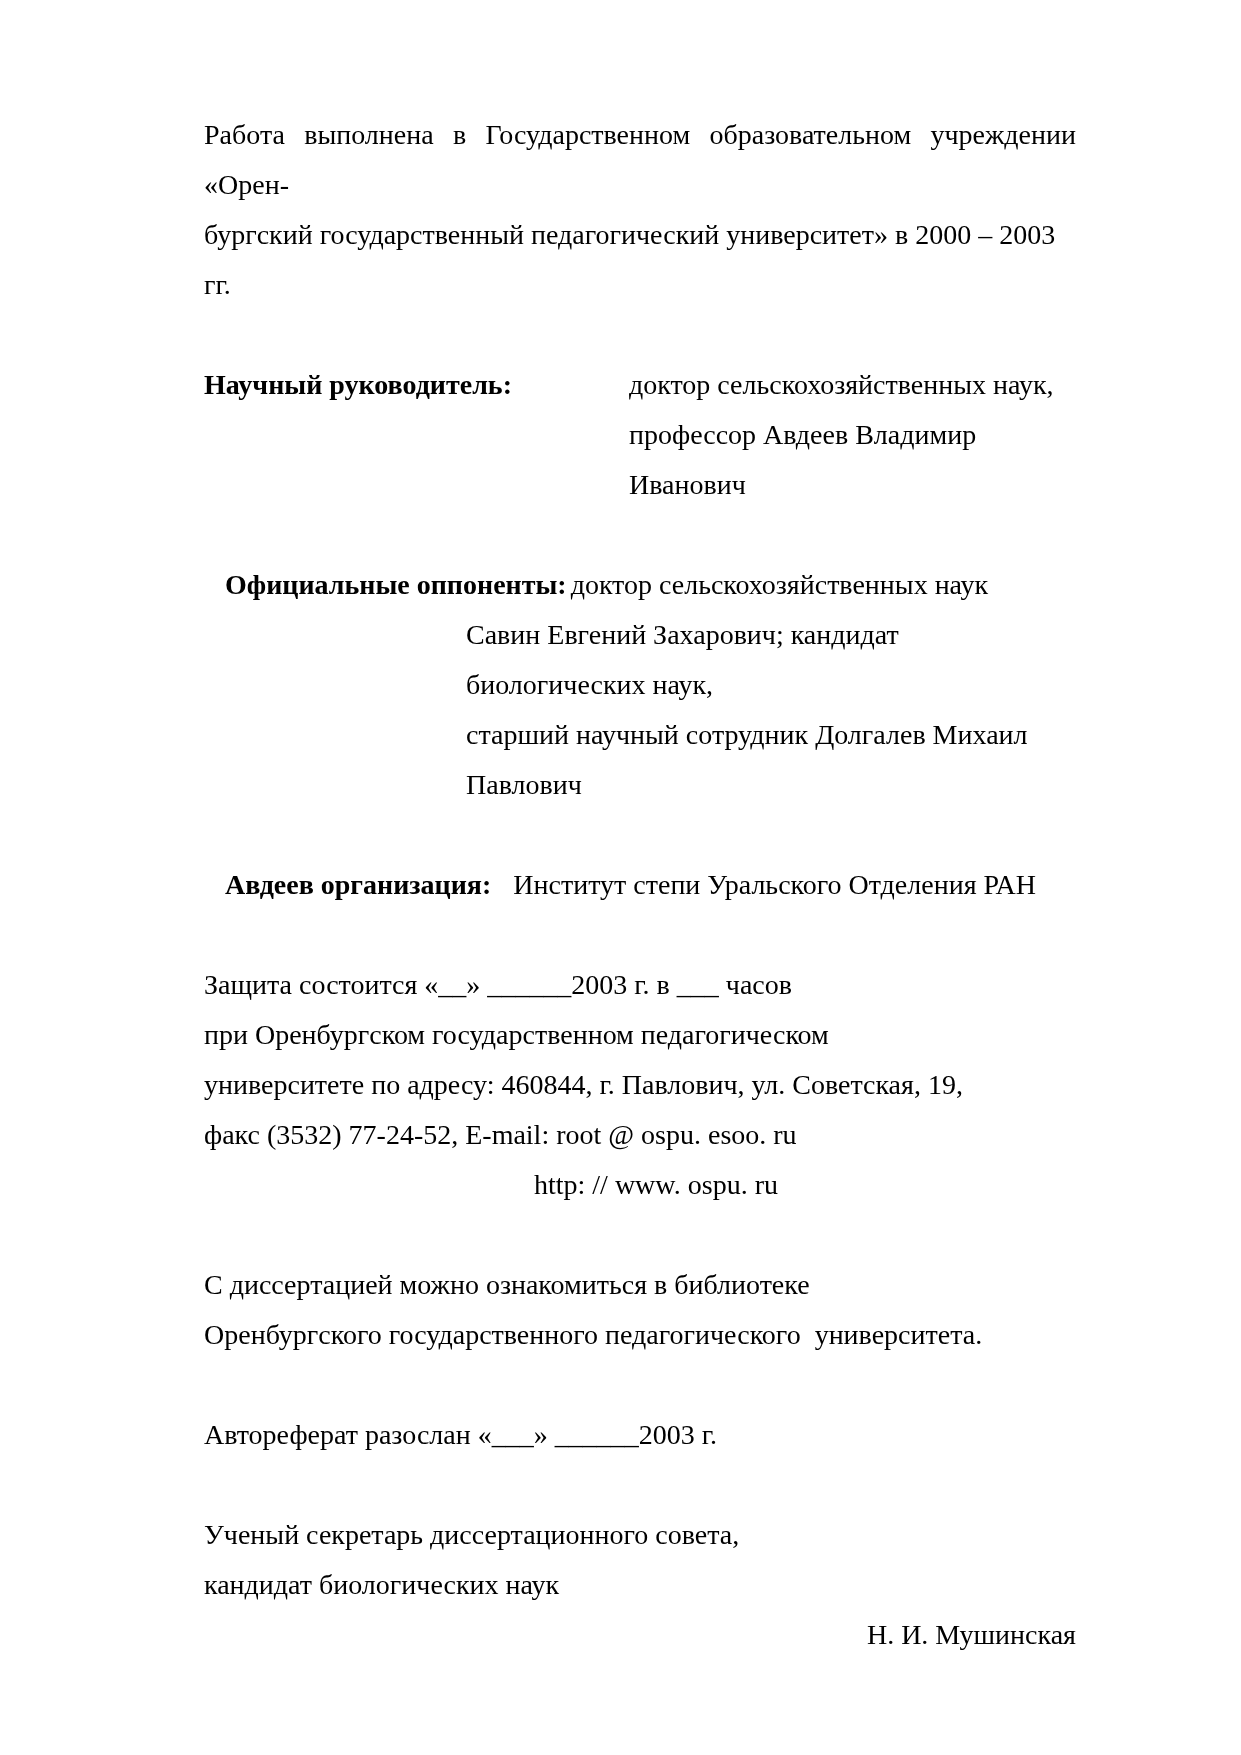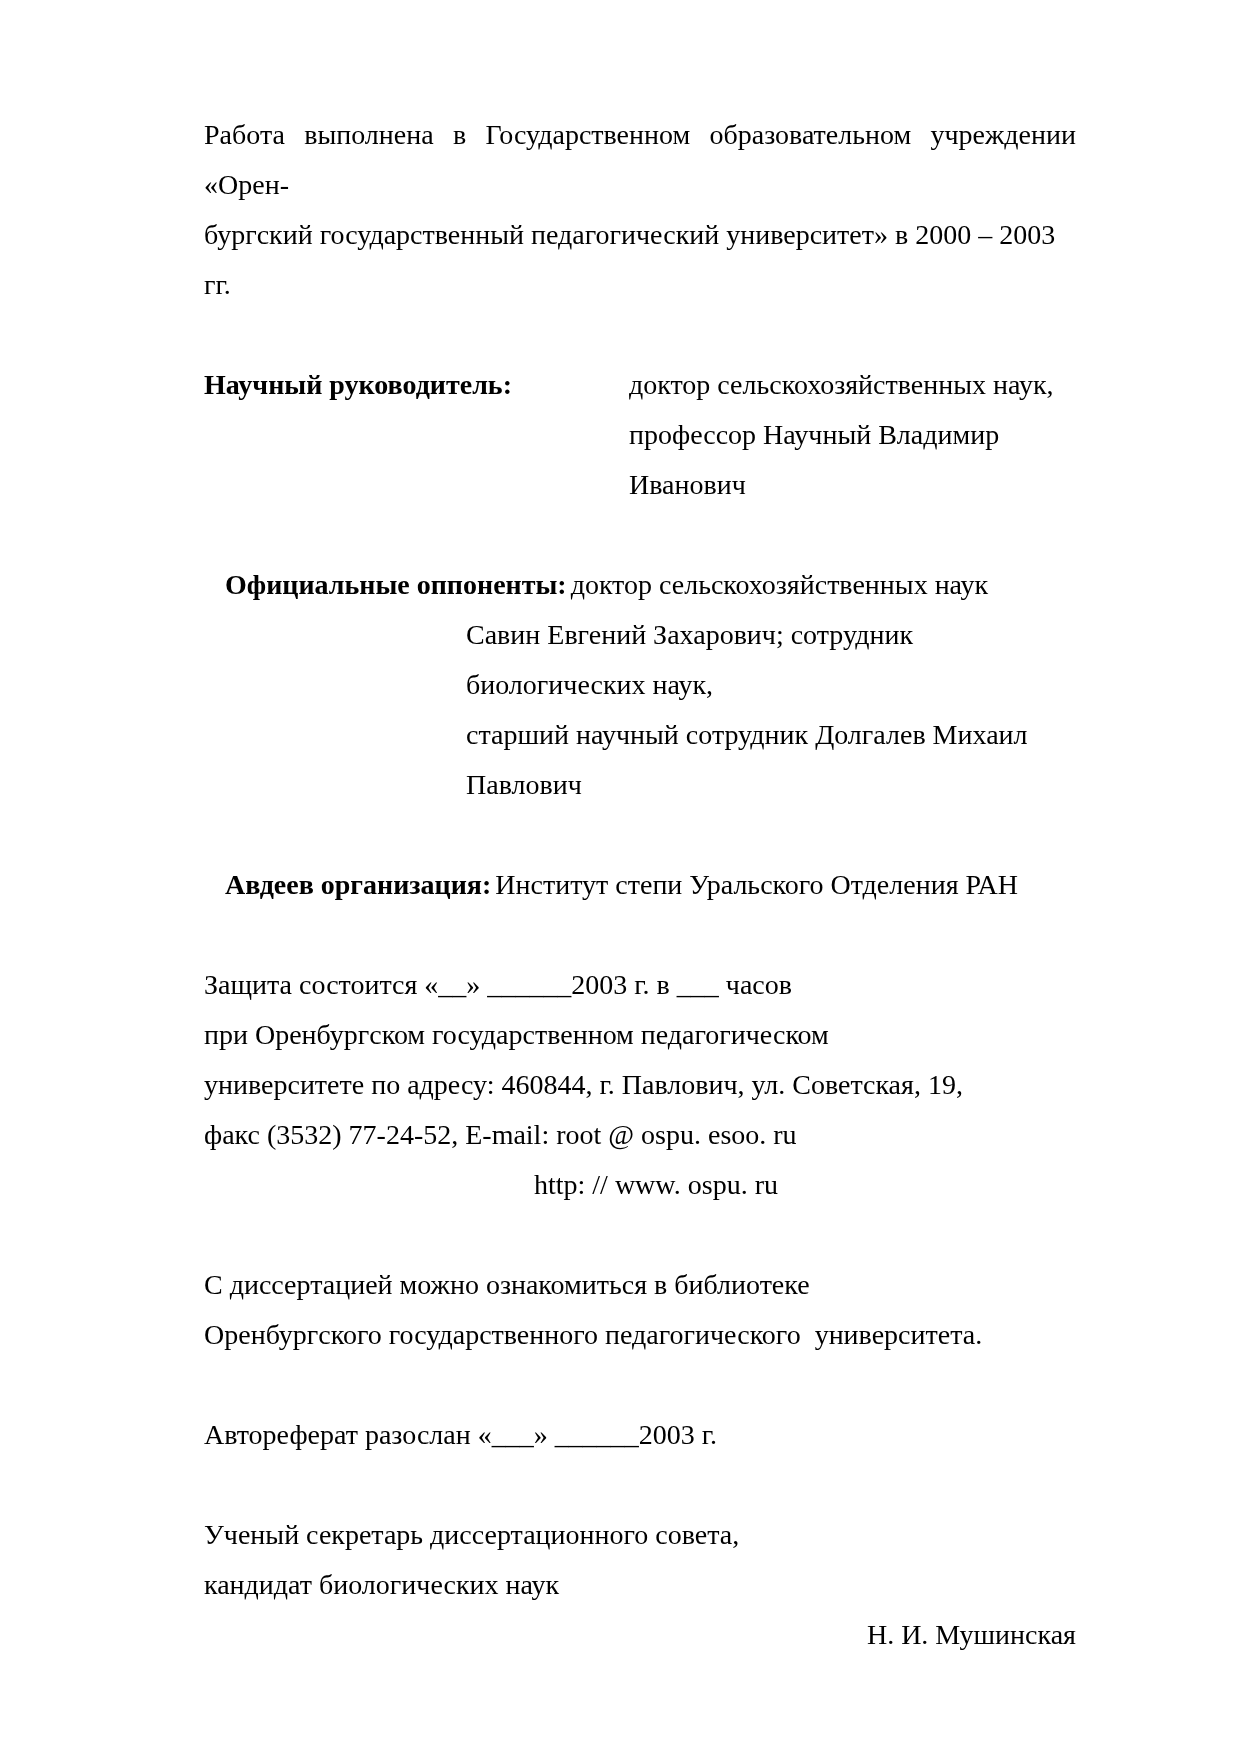--- a/index.html
+++ b/index.html
@@ -34,47 +34,47 @@
   .bold { font-weight: bold; margin-left: 21px; }
   .flex-row { display: flex; align-items: flex-start; gap: 48px; }
   .label-col {
     flex: 0 0 377px;
     width: 377px;
     font-weight: bold;
     white-space: pre-wrap;
   }
   .value-col { flex: 1 1 auto; }
   .inline-gap { margin-left: 4px; }
-  .inline-gap-wide { margin-left: 4px; }
+  .inline-gap-wide { margin-left: 22px; }
   .indent-opponent { padding-left: 262px; }
   .indent-http { padding-left: 330px; }
   .align-right { text-align: right; }
 </style>
 </head>
 <body>
 
 <div class="page">
   <div class="doc">
 
     <div class="sec">
       <div class="line justify-full">Работа выполнена в Государственном образовательном учреждении «Орен-</div>
       <div class="line">бургский государственный педагогический университет» в 2000 – 2003 гг.</div>
     </div>
 
     <div class="sec flex-row">
       <div class="label-col">Научный руководитель:</div>
       <div class="value-col">
         <div class="line">доктор сельскохозяйственных наук,</div>
-        <div class="line">профессор Научный Владимир Иванович</div>
+        <div class="line">профессор Авдеев Владимир Иванович</div>
       </div>
     </div>
 
     <div class="sec">
       <div class="line"><span class="bold">Официальные оппоненты:</span><span class="inline-gap">доктор сельскохозяйственных наук</span></div>
-      <div class="line indent-opponent">Савин Евгений Захарович; сотрудник биологических наук,</div>
+      <div class="line indent-opponent">Савин Евгений Захарович; кандидат биологических наук,</div>
       <div class="line indent-opponent">старший научный сотрудник Долгалев Михаил Павлович</div>
     </div>
 
     <div class="sec">
       <div class="line"><span class="bold">Авдеев организация:</span><span class="inline-gap-wide">Институт степи Уральского Отделения РАН</span></div>
     </div>
 
     <div class="sec">
       <div class="line">Защита состоится «__» ______2003 г. в ___ часов</div>
       <div class="line">при Оренбургском государственном педагогическом</div>

